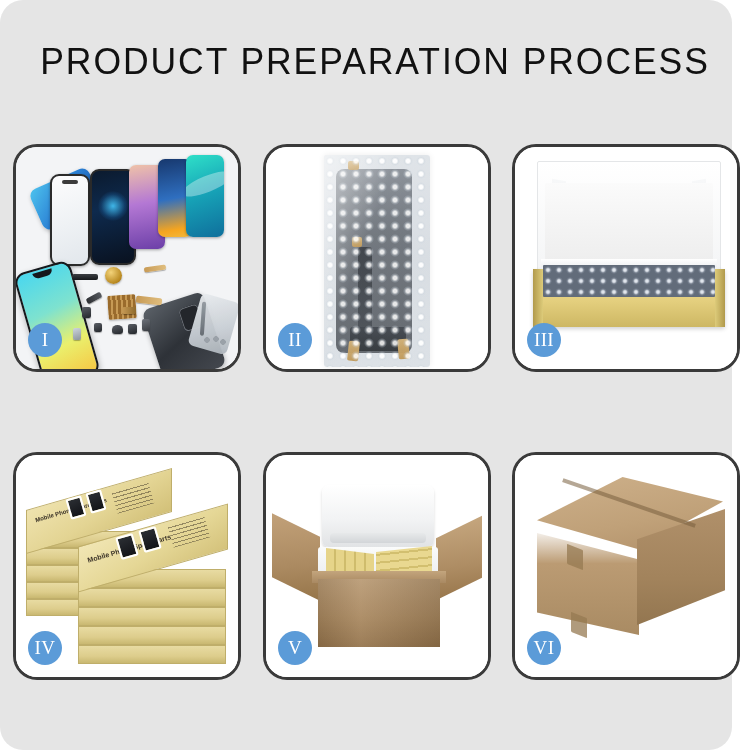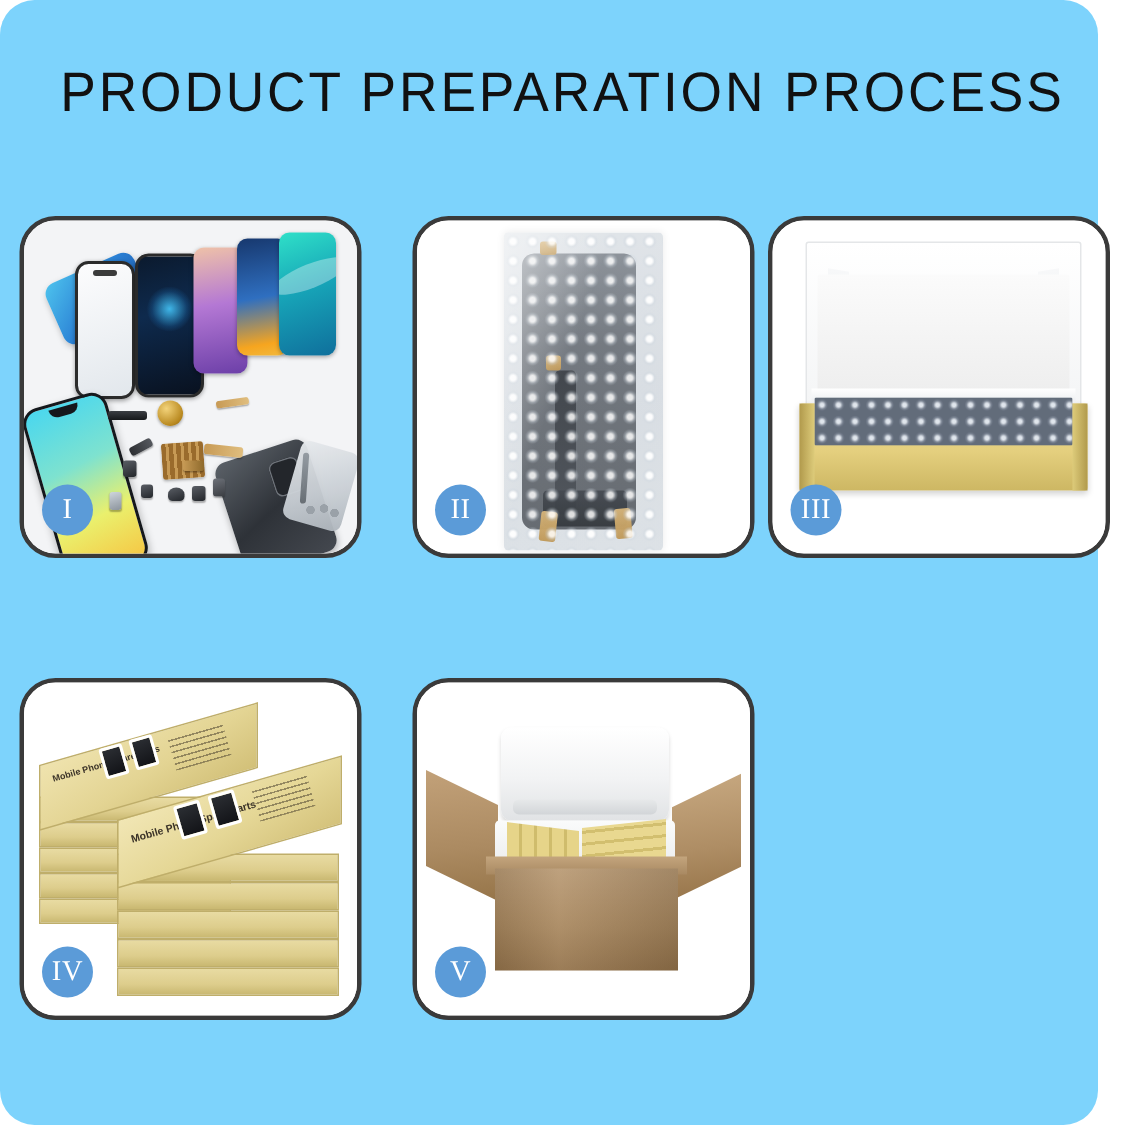--- a/index.html
+++ b/index.html
@@ -9,21 +9,21 @@
     height: 750px;
     background: #ffffff;
     font-family: "Liberation Sans", sans-serif;
     overflow: hidden;
   }
 
   #page {
     position: relative;
     width: 732px;
     height: 750px;
-    background: #7dd3fc;
+    background: #e5e5e5;
     border-radius: 23px;
   }
 
   
   .header { position: absolute; left: 0; top: 0; width: 750px; text-align: center; }
 
   .page-title {
     font-family: "Liberation Sans", sans-serif;
     font-size: 37px;
     font-weight: 400;
@@ -54,21 +54,21 @@
     width: 228px;
     height: 228px;
     border: 3px solid #3a3a3a;
     border-radius: 24px;
     background: #ffffff;
     overflow: hidden;
   }
   .panel.r1 { top: 144px; }
   .panel.r2 { top: 452px; }
   .panel.c1 { left: 13px; }
-  .panel.c2 { left: 263px; margin-left: 12px; }
+  .panel.c2 { left: 263px; }
   .panel.c3 { left: 512px; padding-left: 48px; }
 
   .panel-stage { position: absolute; inset: 0; overflow: hidden; }
 
   
   .badge {
     position: absolute;
     left: 12px;
     bottom: 12px;
     width: 34px;
@@ -567,15 +567,27 @@
         <div class="carton-flapR"></div>
         <div class="foam-box"></div>
         <div class="yellow-stack-a"></div>
         <div class="yellow-stack-b"></div>
         <div class="carton-rim"></div>
         <div class="carton-body"></div>
       </div>
       <div class="badge">V</div>
     </div>
 
+    <div class="panel r2 c3">
+      <div class="panel-stage">
+        <div class="p6-bg"></div>
+        <div class="c6-top"></div>
+        <div class="c6-left"></div>
+        <div class="c6-right"></div>
+        <div class="c6-seam"></div>
+        <div class="c6-tape c6-tape-a"></div>
+        <div class="c6-tape c6-tape-b"></div>
+      </div>
+      <div class="badge">VI</div>
+    </div>
 
   </div>
 </div>
 
 </body></html>

